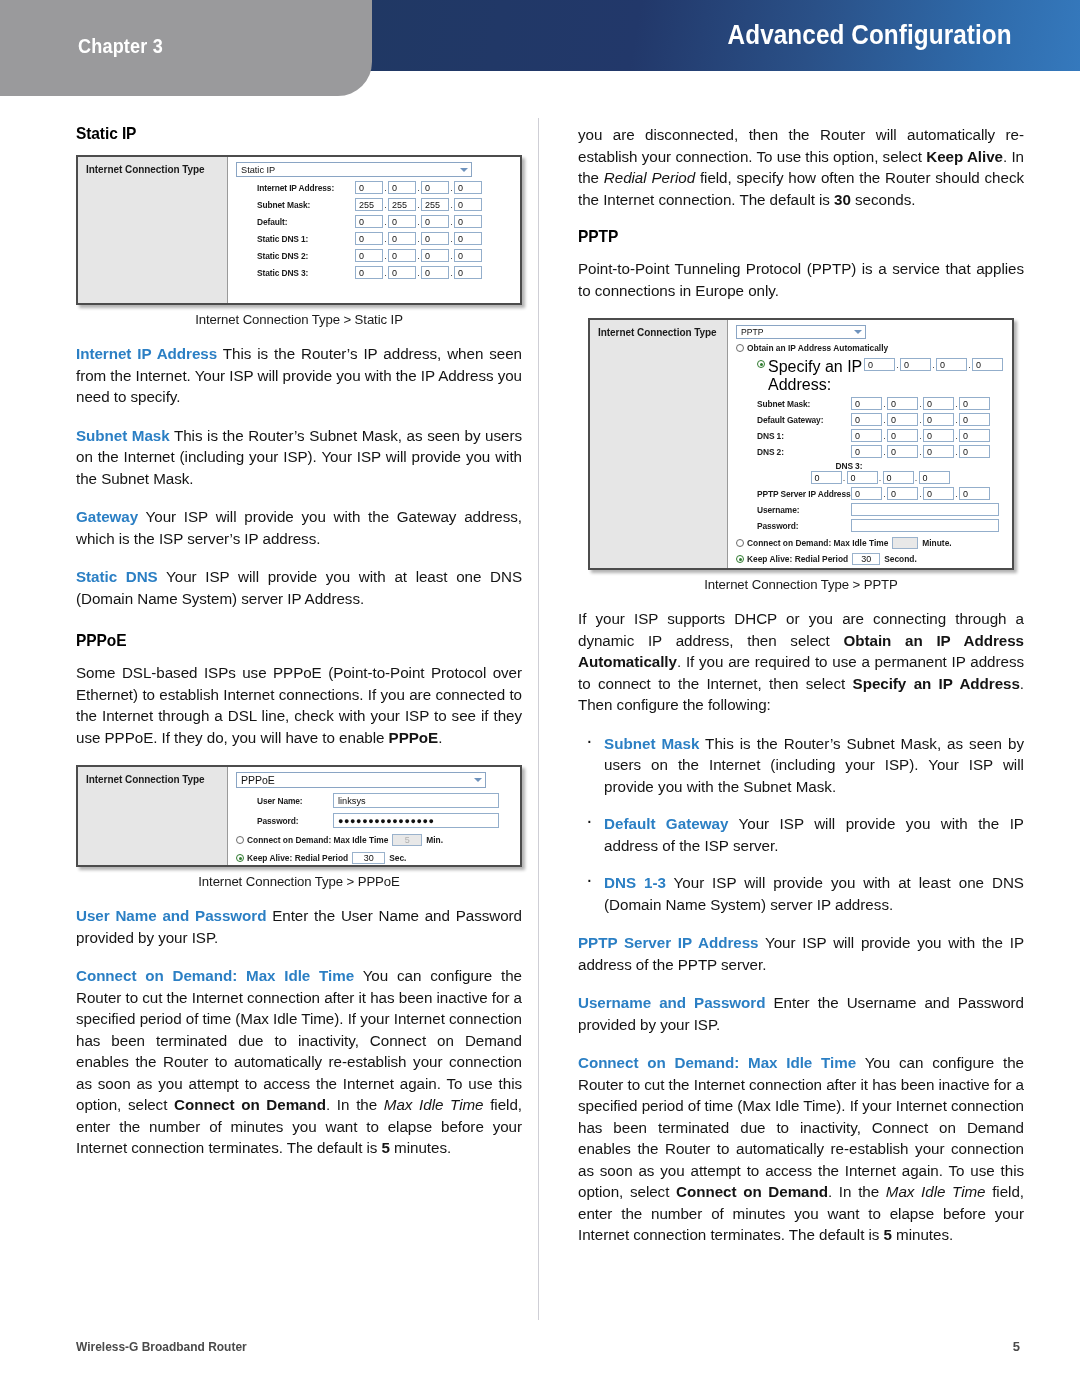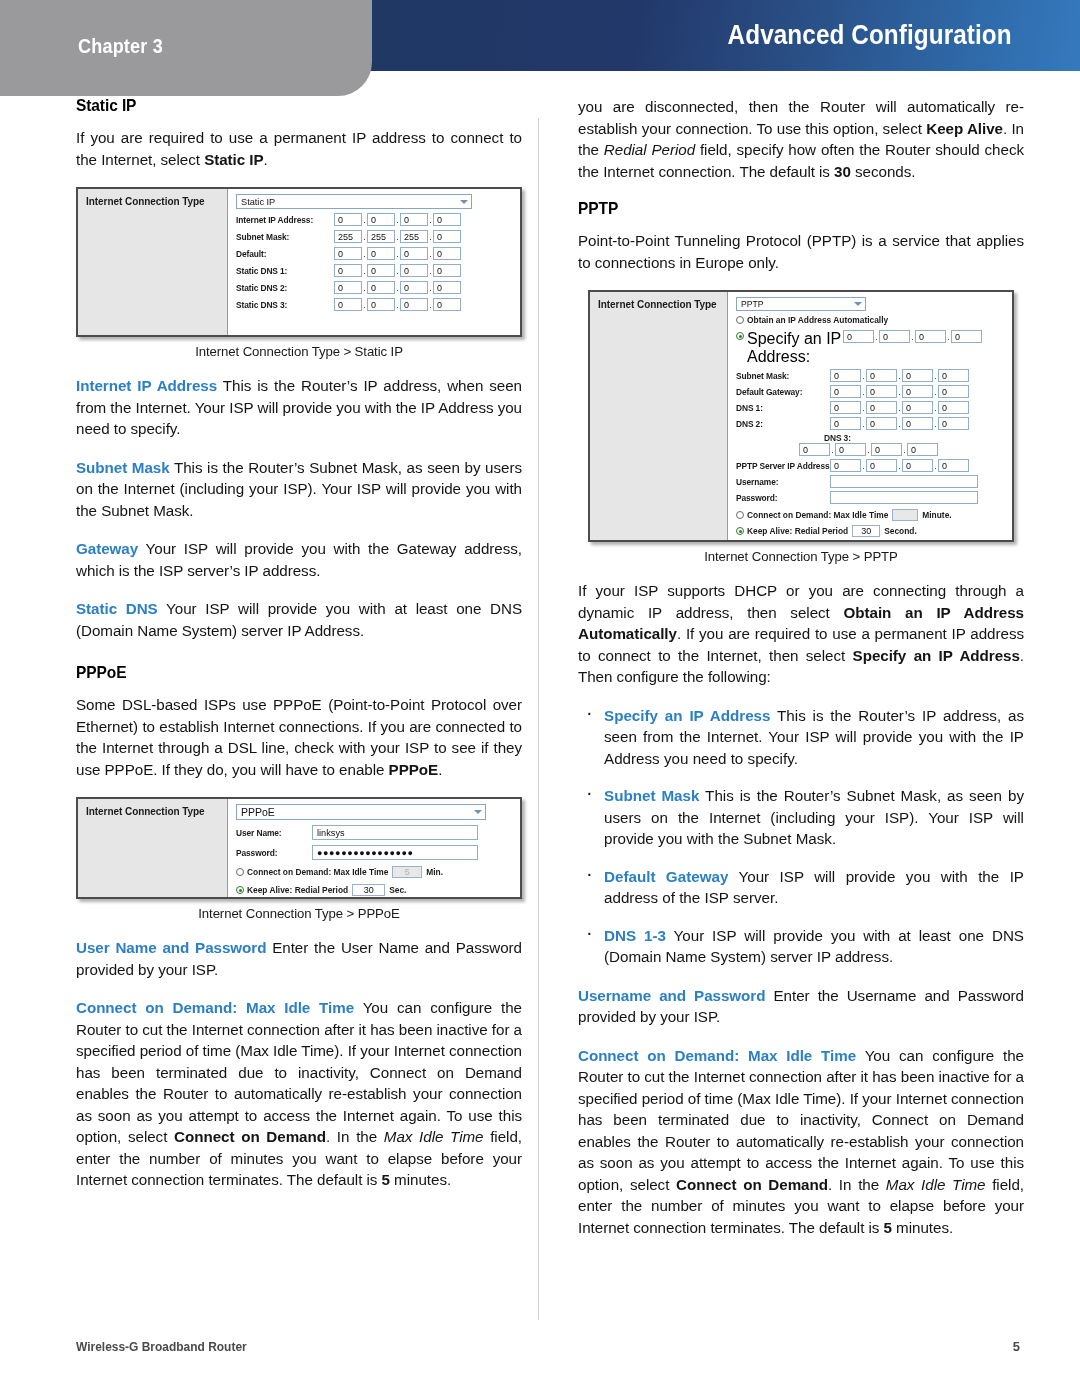--- a/index.html
+++ b/index.html
@@ -31,21 +31,21 @@
   }
   .header-title {
     position: absolute; right: 68px; top: 20px;
     color: #ffffff; font-size: 27px; font-weight: bold;
     letter-spacing: .1px;
     transform: scaleX(0.9); transform-origin: right center;
     white-space: nowrap;
   }
 
   
-  .col { position: absolute; top: 96px; width: 446px; }
+  .col { position: absolute; top: 124px; width: 446px; }
   .col-left  { left: 76px; }
   .col-right { left: 578px; }
   .divider {
     position: absolute; left: 538px; top: 118px; width: 1px; height: 1202px;
     background: #cfcfd6;
   }
 
   h2.sec {
     font-size: 16.5px; font-weight: bold; color: #000;
     letter-spacing: -0.1px;
@@ -105,21 +105,21 @@
     font-size: 9.2px; color: #111; padding-left: 4px;
     position: relative; margin-bottom: 4px;
   }
   .sel .caret {
     position: absolute; right: 3px; top: 50%; margin-top: -2px;
     width: 0; height: 0;
     border-left: 4px solid transparent; border-right: 4px solid transparent;
     border-top: 4px solid #6f93bd;
   }
 
-  .row { display: flex; align-items: center; margin-bottom: 3px; }
+  .row { display: flex; align-items: center; margin-bottom: 3px; margin-left: 21px; }
   .row .lbl {
     font-size: 8.4px; color: #1a1a1a; font-weight: bold;
     white-space: nowrap; letter-spacing: -0.1px;
   }
   .ipgroup { display: flex; align-items: center; }
   .ipbox {
     border: 1px solid #93aecb; background: #fff;
     height: 13px; display: flex; align-items: center; justify-content: flex-start;
     font-size: 9px; color: #111; padding-left: 3px;
   }
@@ -181,21 +181,20 @@
     </div>
     <div class="header-title">Advanced Configuration</div>
   </div>
 
   <div class="divider"></div>
 
   <div class="col col-left">
 
     <h2 class="sec">Static IP</h2>
 
-    <p class="body"><span>If you are required to use a permanent IP address to connect to the Internet, select </span><b>Static IP</b><span>.</span></p>
 
     <figure class="shot">
       <div class="shot-frame" style="height:150px;">
         <div class="shot-left" style="width:150px;">
           <div class="ict">Internet Connection Type</div>
         </div>
         <div class="shot-right">
           <div class="sel" style="width:236px;">
             <span>Static IP</span>
             <span class="caret"></span>
@@ -480,26 +479,26 @@
             <span class="unit">Second.</span>
           </div>
         </div>
       </div>
       <figcaption>Internet Connection Type &gt; PPTP</figcaption>
     </figure>
 
     <p class="body"><span>If your ISP supports DHCP or you are connecting through a dynamic IP address, then select </span><b>Obtain an IP Address Automatically</b><span>. If you are required to use a permanent IP address to connect to the Internet, then select </span><b>Specify an IP Address</b><span>. Then configure the following:</span></p>
 
     <ul class="bullets" id="pptp-bullets">
-        <li><span class="term">Specify an IP Address</span><span>  This is the Router’s IP address, as seen from the Internet. Your ISP will provide you with the IP Address you need to specify.</span></li>
         <li><span class="term">Subnet Mask</span><span> This is the Router’s Subnet Mask, as seen by users on the Internet (including your ISP). Your ISP will provide you with the Subnet Mask.</span></li>
         <li><span class="term">Default Gateway</span><span>  Your ISP will provide you with the IP address of the ISP server.</span></li>
         <li><span class="term">DNS 1-3</span><span>  Your ISP will provide you with at least one DNS (Domain Name System) server IP address.</span></li>
       </ul>
 
+    <p class="body"><span class="term">PPTP Server IP Address</span><span>  Your ISP will provide you with the IP address of the PPTP server.</span></p>
 
     <p class="body"><span class="term">Username and Password</span><span> Enter the Username and Password provided by your ISP.</span></p>
 
     <p class="body"><span class="term">Connect on Demand: Max Idle Time</span><span>  You can configure the Router to cut the Internet connection after it has been inactive for a specified period of time (Max Idle Time). If your Internet connection has been terminated due to inactivity, Connect on Demand enables the Router to automatically re-establish your connection as soon as you attempt to access the Internet again. To use this option, select </span><b>Connect on Demand</b><span>. In the </span><i>Max Idle Time</i><span> field, enter the number of minutes you want to elapse before your Internet connection terminates. The default is </span><b>5</b><span> minutes.</span></p>
   </div>
 
   <div class="footer">
     <div class="footer-left">Wireless-G Broadband Router</div>
     <div class="footer-right">5</div>
   </div>

